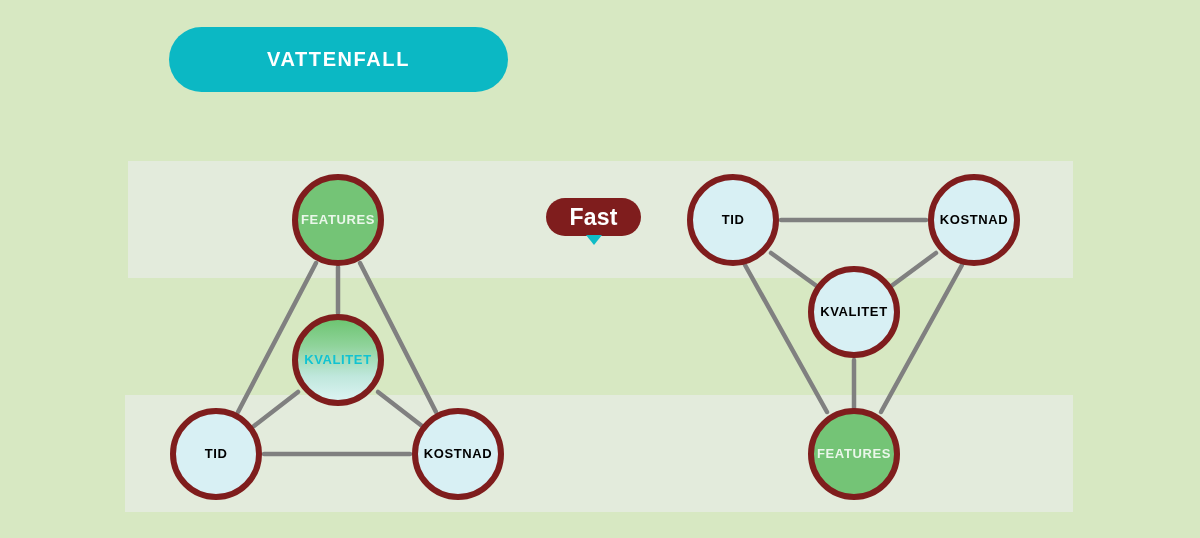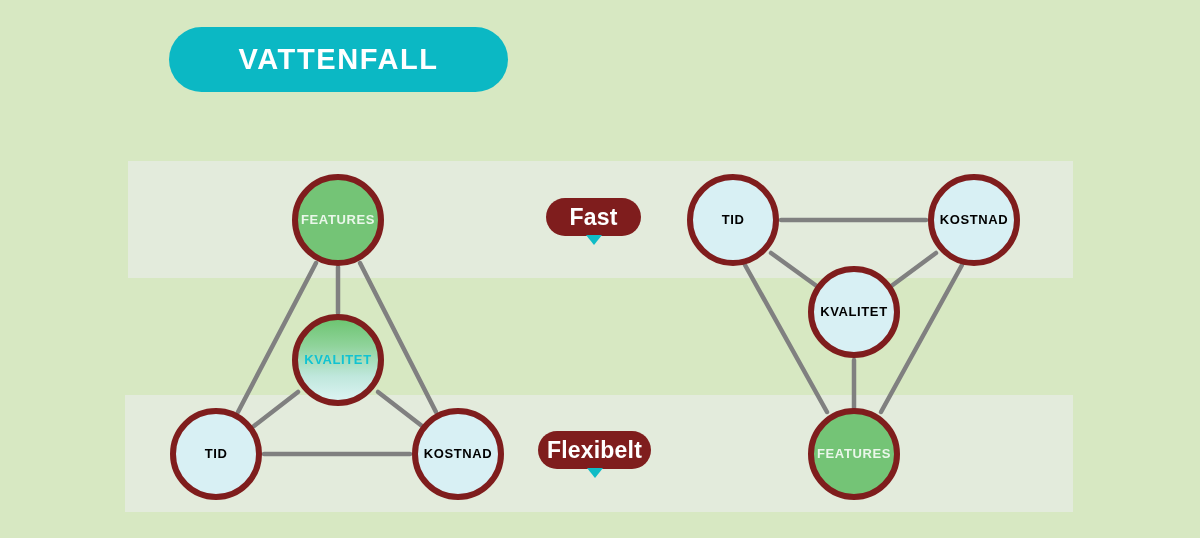--- a/index.html
+++ b/index.html
@@ -34,21 +34,21 @@
   .title-pill {
     position: absolute;
     background: #0bb8c4;
     border-radius: 44px;
     display: flex;
     align-items: center;
     justify-content: center;
     color: #ffffff;
     font-weight: bold;
     letter-spacing: 1.6px;
-    font-size: 29px;
+    font-size: 20px;
     box-sizing: border-box;
   }
   #title-left  { left: 169px; top: 27px; width: 339px; height: 65px; }
   #title-right { left: 686px; top: 27px; width: 339px; height: 65px; }
 
   
   .lines {
     position: absolute;
     left: 0; top: 0;
     width: 1200px;
@@ -159,15 +159,14 @@
   <div class="node gradient" id="l-kvalitet">KVALITET</div>
   <div class="node blue" id="l-tid">TID</div>
   <div class="node blue" id="l-kostnad">KOSTNAD</div>
 
   <div class="node blue" id="r-tid">TID</div>
   <div class="node blue" id="r-kostnad">KOSTNAD</div>
   <div class="node blue" id="r-kvalitet">KVALITET</div>
   <div class="node green" id="r-features">FEATURES</div>
 
   <div class="callout" id="callout-fast">Fast</div>
-  <div class="callout" id="callout-flexibelt">Flexibelt</div>
 
 </div>
 
 </body></html>

